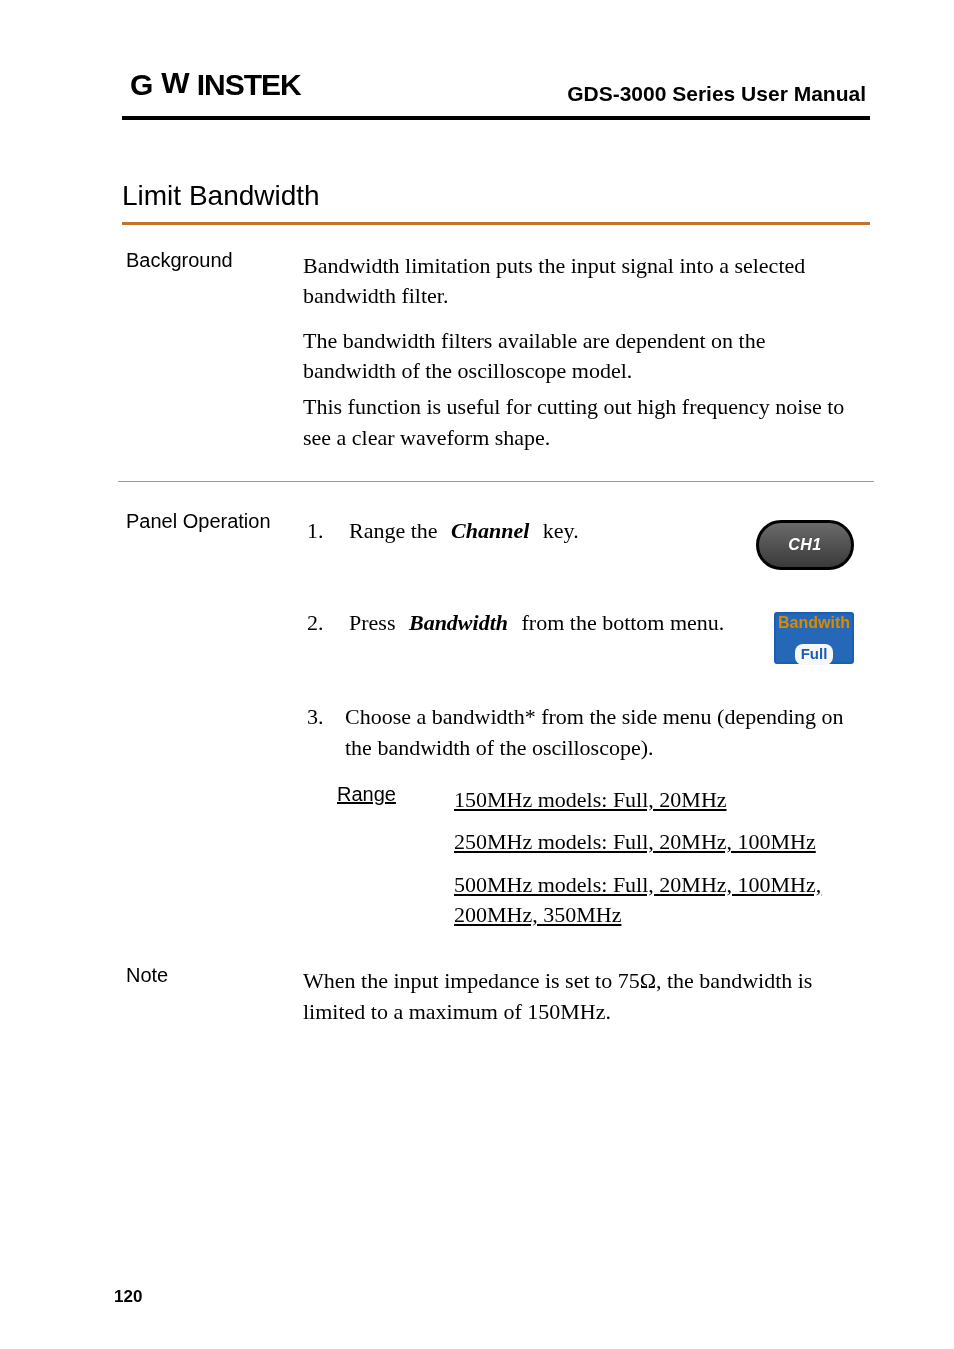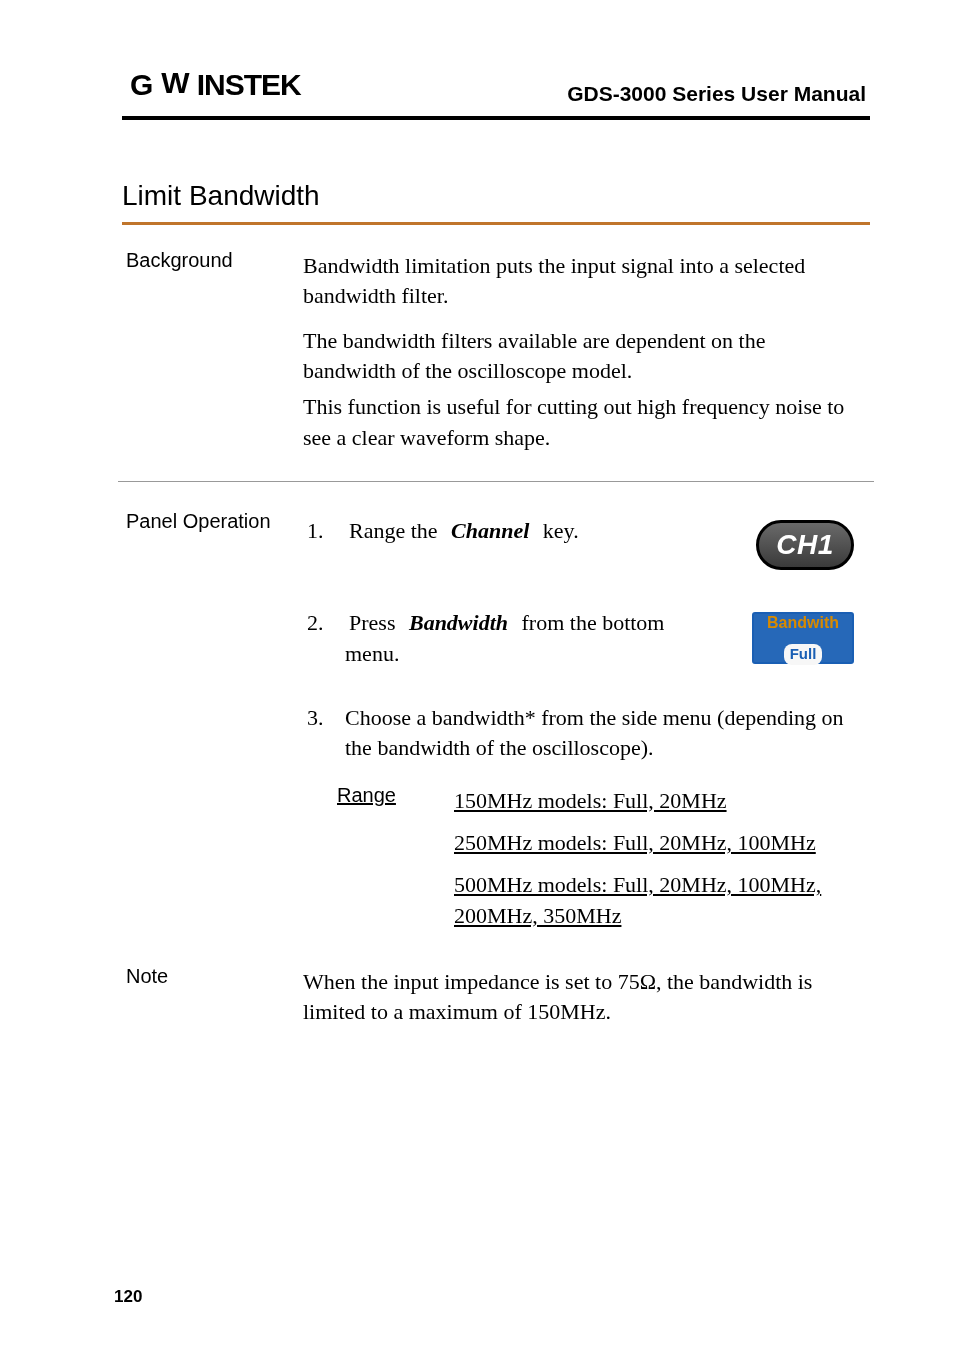--- a/index.html
+++ b/index.html
@@ -93,26 +93,26 @@
     height: 50px;
     border: 3px solid #000;
     border-radius: 26px;
     background: linear-gradient(#6a6a6a, #3a3a3a);
     display: flex;
     align-items: center;
     justify-content: center;
     color: #fff;
     font-family: Arial, Helvetica, sans-serif;
     font-weight: 900;
-    font-size: 28px;
+    font-size: 16px;
     font-style: italic;
     letter-spacing: 0.5px;
   }
   .bw-softkey {
-    width: 102px;
+    width: 80px;
     height: 52px;
     border: 2px solid #1a5fb4;
     border-radius: 3px;
     background: #2668b8;
     display: flex;
     flex-direction: column;
     align-items: center;
     justify-content: center;
     gap: 2px;
   }

